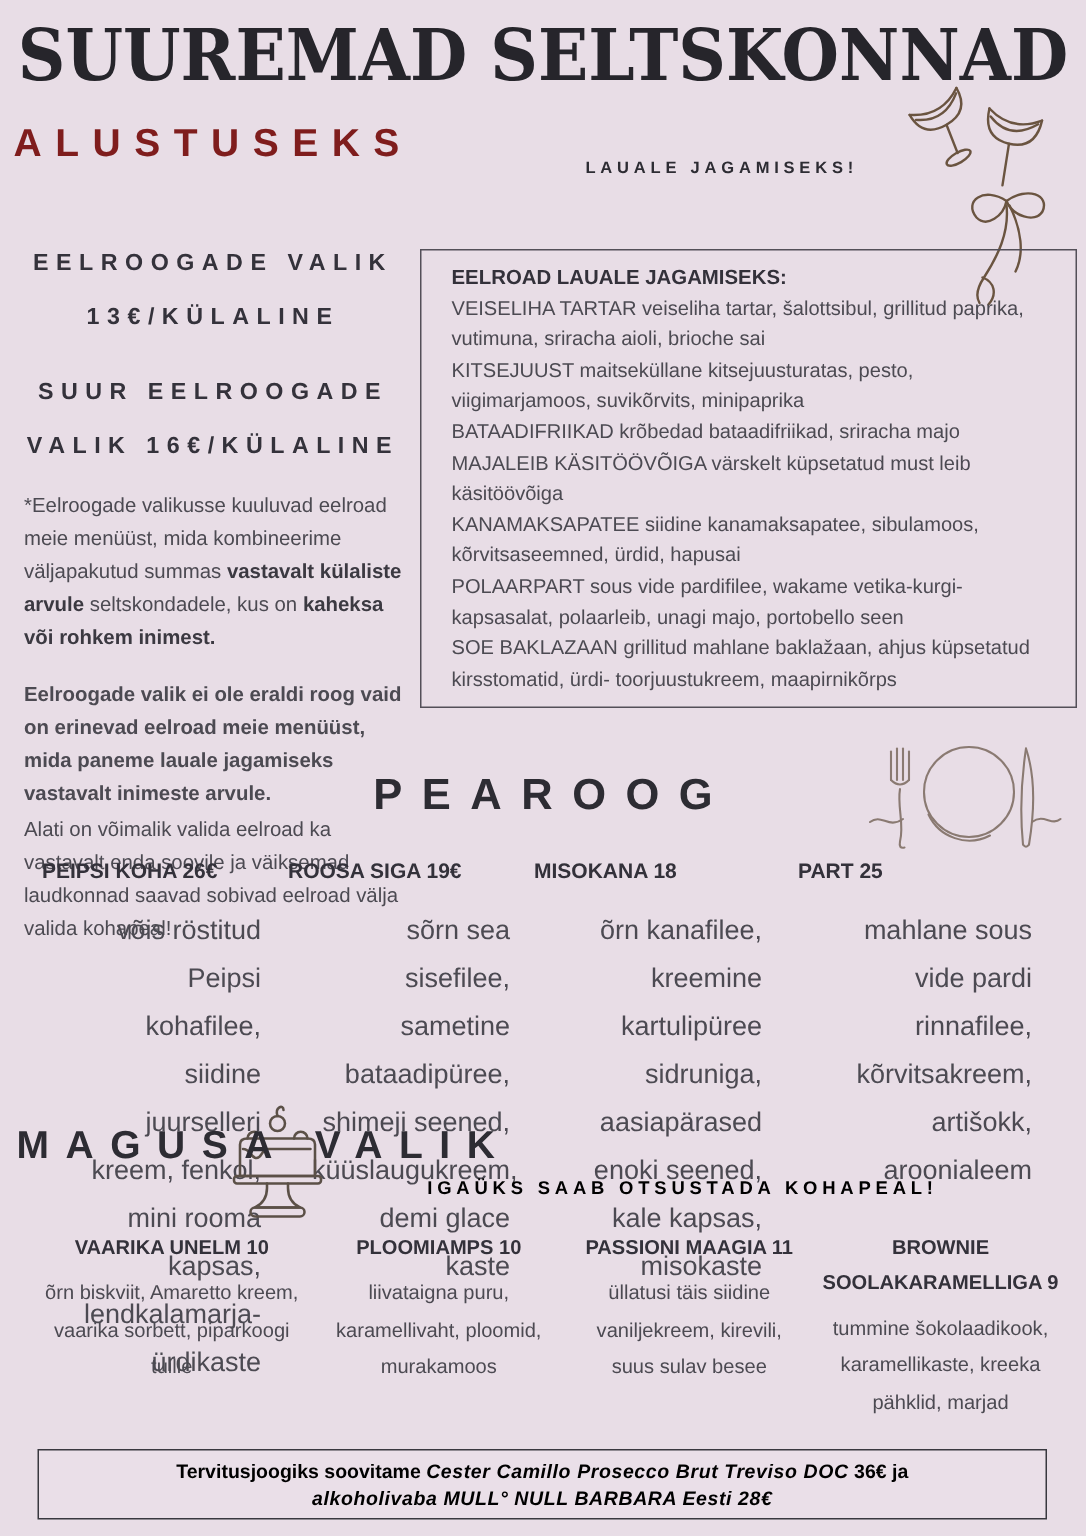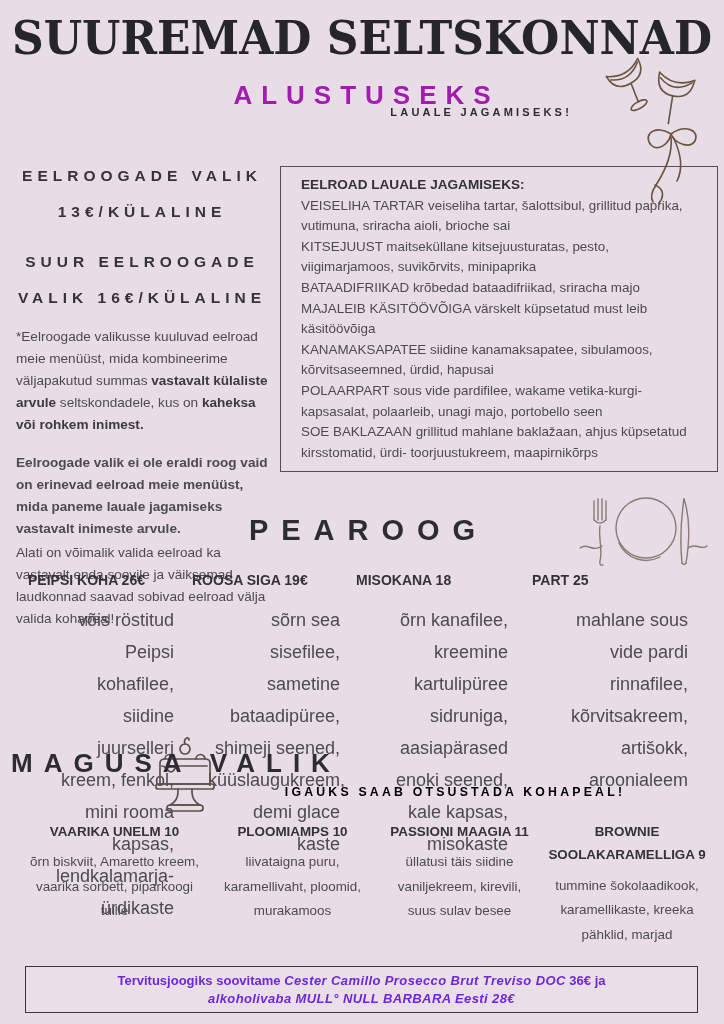--- a/index.html
+++ b/index.html
@@ -11,22 +11,22 @@
   }
   .abs{position:absolute;}
   
   .title{
     left:0;right:0;top:12px;text-align:center;
     font-family:"DejaVu Serif","Liberation Serif",serif;
     font-weight:700;font-size:44px;letter-spacing:0px;color:#26252b;
     transform:scaleY(1.08);
   }
   .subtitle{
-    left:0;right:0;top:80px;text-align:center;
-    font-size:26px;font-weight:700;letter-spacing:9px;color:#a21caf;
+    left:0;right:0;top:80px;
+    font-size:26px;font-weight:700;letter-spacing:9px;color:#7f1d1d;
     text-indent:9px;
   }
   .tagline{
     left:362px;top:106px;width:210px;text-align:right;
     font-size:11px;font-weight:700;letter-spacing:3.2px;color:#2d2c33;
   }
   
   .leftcol{left:16px;top:158px;width:252px;}
   .lefthead{
     text-align:center;font-weight:700;color:#34323b;
@@ -71,21 +71,21 @@
   .dessert p{margin:0;font-size:13.4px;line-height:1.82;color:#4c4a52;}
   .d1{left:22px;width:185px;}
   .d2{left:215px;width:155px;}
   .d3{left:382px;width:155px;}
   .d4{left:543px;width:168px;}
   
   .footbar{
     left:25px;top:966px;width:671px;height:45px;
     border:1.5px solid #39383f;background:#eadfe8;
     display:flex;flex-direction:column;justify-content:center;align-items:center;
-    gap:3px;font-size:13px;color:#6d28d9;
+    gap:3px;font-size:13px;color:#000000;
   }
   .footbar .l1 b{font-weight:700;}
   .footbar i{font-style:italic;font-weight:700;letter-spacing:0.4px;}
   
   .lineart{pointer-events:none;}
   .lineart path,.lineart circle,.lineart ellipse,.lineart rect,.lineart line{
     fill:none;stroke-linecap:round;stroke-linejoin:round;
   }
   .glasses{left:592px;top:38px;}
   .glasses *{stroke:#6a5440;stroke-width:1.6;}

